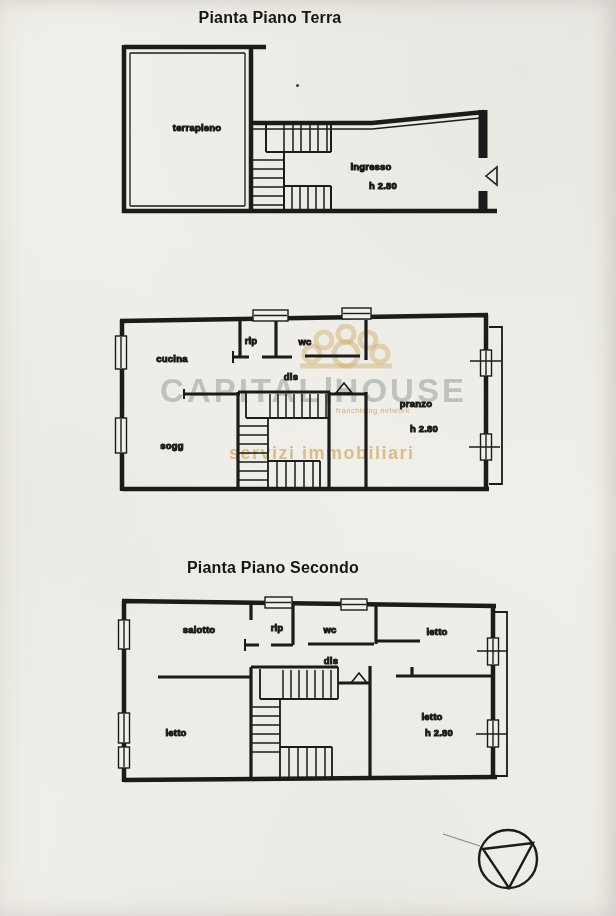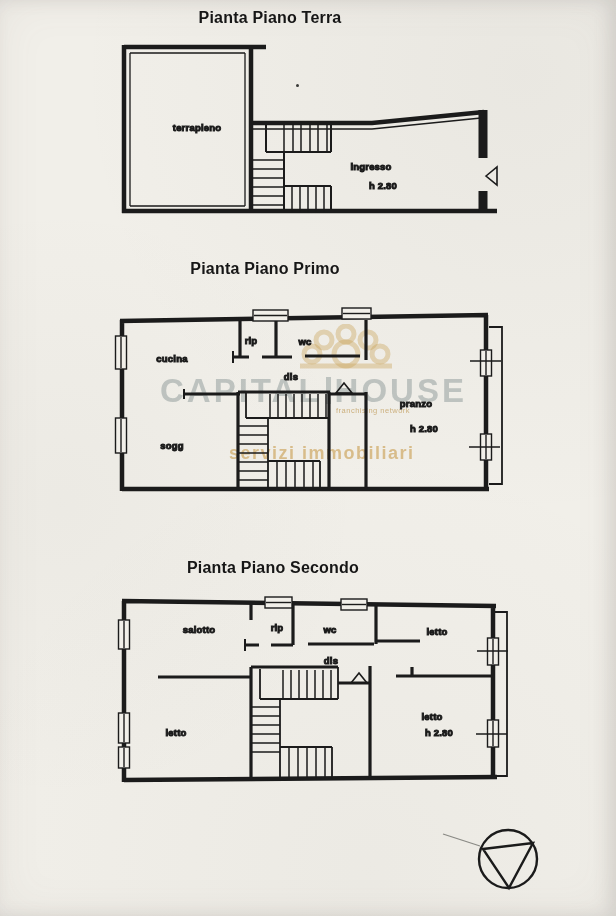--- a/index.html
+++ b/index.html
@@ -152,18 +152,17 @@
 
     <g stroke="#1b1b1b" fill="none">
       <path stroke="#8a8a85" stroke-width="1.3" d="M443,834 L480,846"></path>
       <circle cx="508" cy="859" r="29" stroke-width="2.4"></circle>
       <path d="M483,849 L533,843 L509,888 Z" stroke-width="2.4"></path>
     </g>
   </svg>
 
   <div class="titles-layer">
     <div class="title" style="left:270px;top:9px;">Pianta Piano Terra</div>
-    <div class="title" style="left:265px;top:260px;">Pianta Piano Primo</div>
     <div class="title" style="left:273px;top:559px;">Pianta Piano Secondo</div>
   </div>
 
   <div class="speck" style="left:296px;top:84px;"></div>
 </div>
 
 </body></html>

